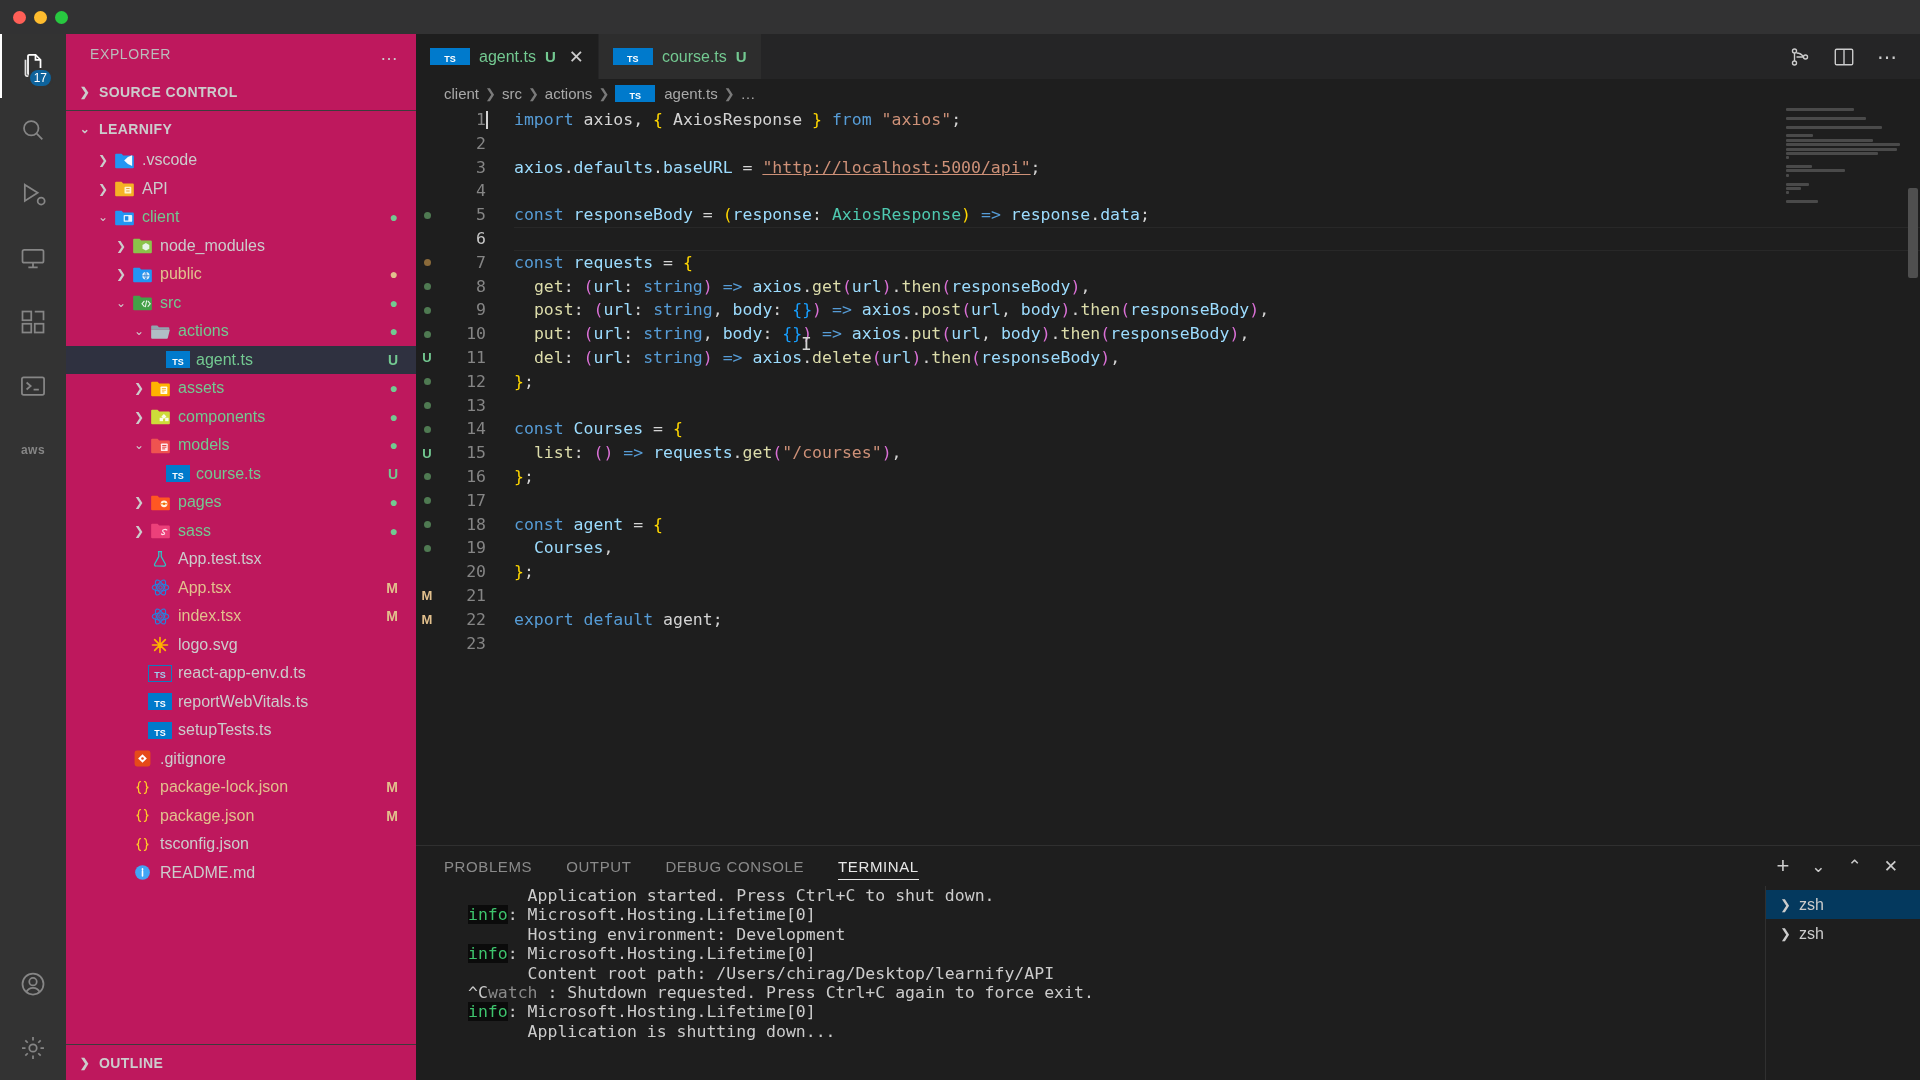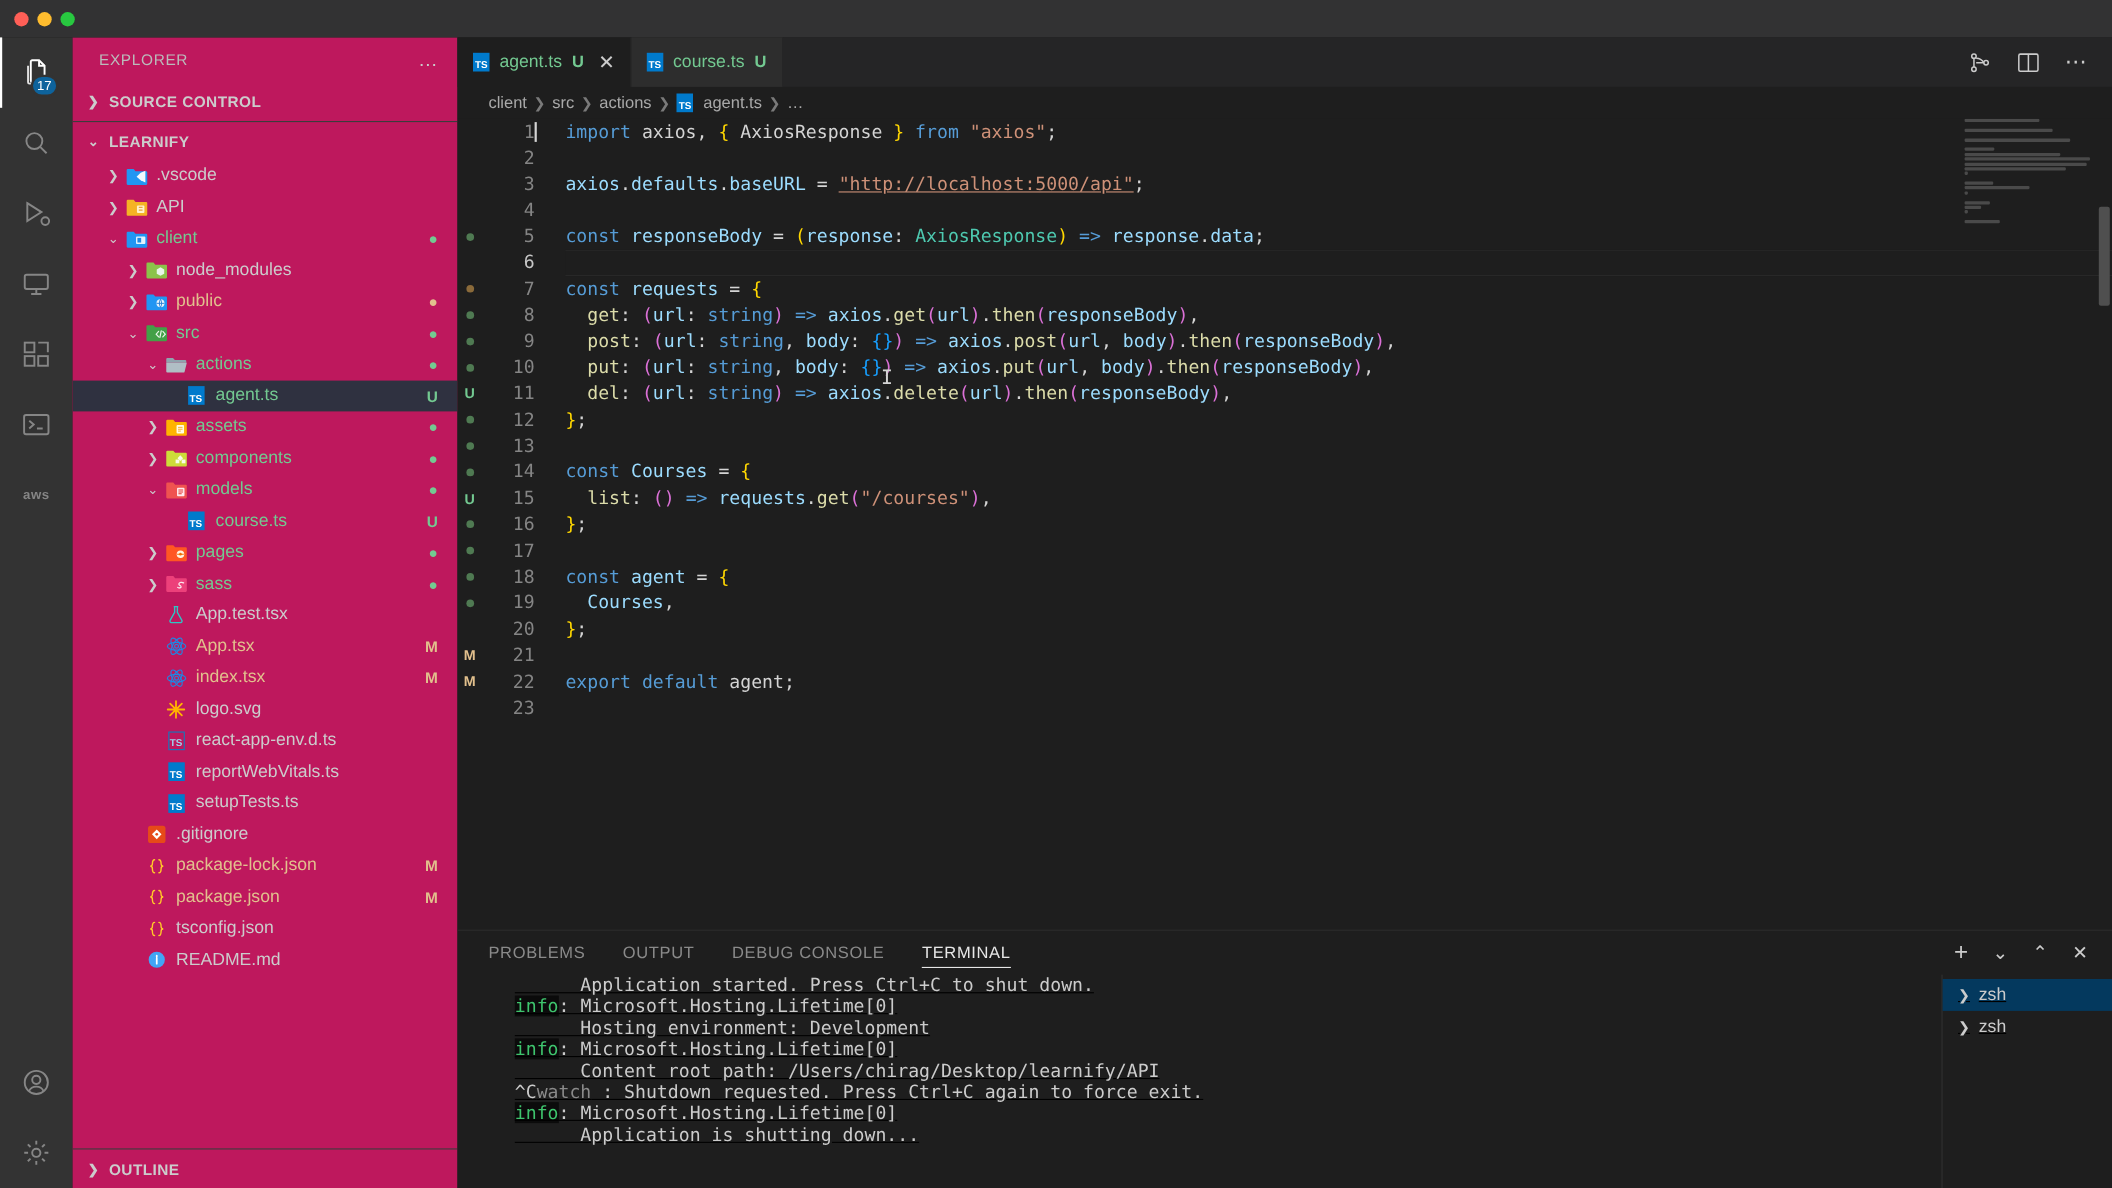--- a/index.html
+++ b/index.html
@@ -86,21 +86,21 @@
   .name-orange { color: #e2c08d; }
   .name-plain { color: #cccccc; }
   .sb-outline {
     height: 36px; display: flex; align-items: center; gap: 5px; padding-left: 10px;
     color: #cccccc; font-size: 14px; font-weight: bold; letter-spacing: .4px;
     border-top: 1px solid #3c3c3c; flex: none;
   }
 
   
   .ts-box {
-    width: 15px; height: 17px; background: #007acc; color: #fff;
+    width: 40px; height: 17px; background: #007acc; color: #fff;
     font-size: 9px; font-weight: bold; display: flex; align-items: flex-end;
     justify-content: center; font-family: "Liberation Sans", sans-serif; line-height: 1.35;
   }
   .ts-box.outline { background: transparent; border: 1.5px solid #0f7bbf; color: #9fd0ef; }
 
   
   .editor-area { flex: 1; display: flex; flex-direction: column; min-width: 0; background: #1e1e1e; }
 
   .tabsbar { height: 45px; background: #252526; display: flex; align-items: stretch; flex: none; position: relative; }
   .tab {
@@ -167,21 +167,21 @@
   }
   .scrollbar-thumb { position: absolute; right: 2px; top: 80px; width: 10px; height: 90px; background: #4f4f4f; border-radius: 2px; }
 
   
   .panel { height: 235px; background: #1e1e1e; flex: none; display: flex; flex-direction: column; border-top: 1px solid #303030; }
   .panel-tabs { height: 40px; display: flex; align-items: center; padding-left: 28px; gap: 34px; flex: none; position: relative; }
   .ptab { font-size: 15px; color: #8a8a8a; letter-spacing: .6px; position: relative; height: 40px; display: flex; align-items: center; }
   .ptab.active { color: #e7e7e7; }
   .ptab.active::after { content: ""; position: absolute; left: 0; right: 0; bottom: 6px; height: 1.5px; background: #e7e7e7; }
   .panel-actions { margin-left: auto; display: flex; align-items: center; gap: 22px; padding-right: 22px; color: #cccccc; font-size: 17px; }
-  .panel-body { flex: 1; display: flex; min-height: 0; text-decoration: underline; }
+  .panel-body { flex: 1; display: flex; min-height: 0; }
   .term-out {
     flex: 1; padding-left: 52px; font-family: "DejaVu Sans Mono", monospace;
     font-size: 16.5px; color: #cccccc; overflow: hidden; min-width: 0;
   }
   .tline { height: 19.4px; line-height: 19.4px; white-space: pre; }
   .t-info { background: #0b0b0b; color: #3ec46d; }
   .t-dim { color: #8a8a8a; }
   .term-list { width: 155px; flex: none; border-left: 1px solid #303030; padding-top: 4px; }
   .term-item { height: 29px; display: flex; align-items: center; gap: 8px; padding-left: 14px; font-size: 16px; color: #cccccc; }
   .term-item.active { background: #04395e; }

